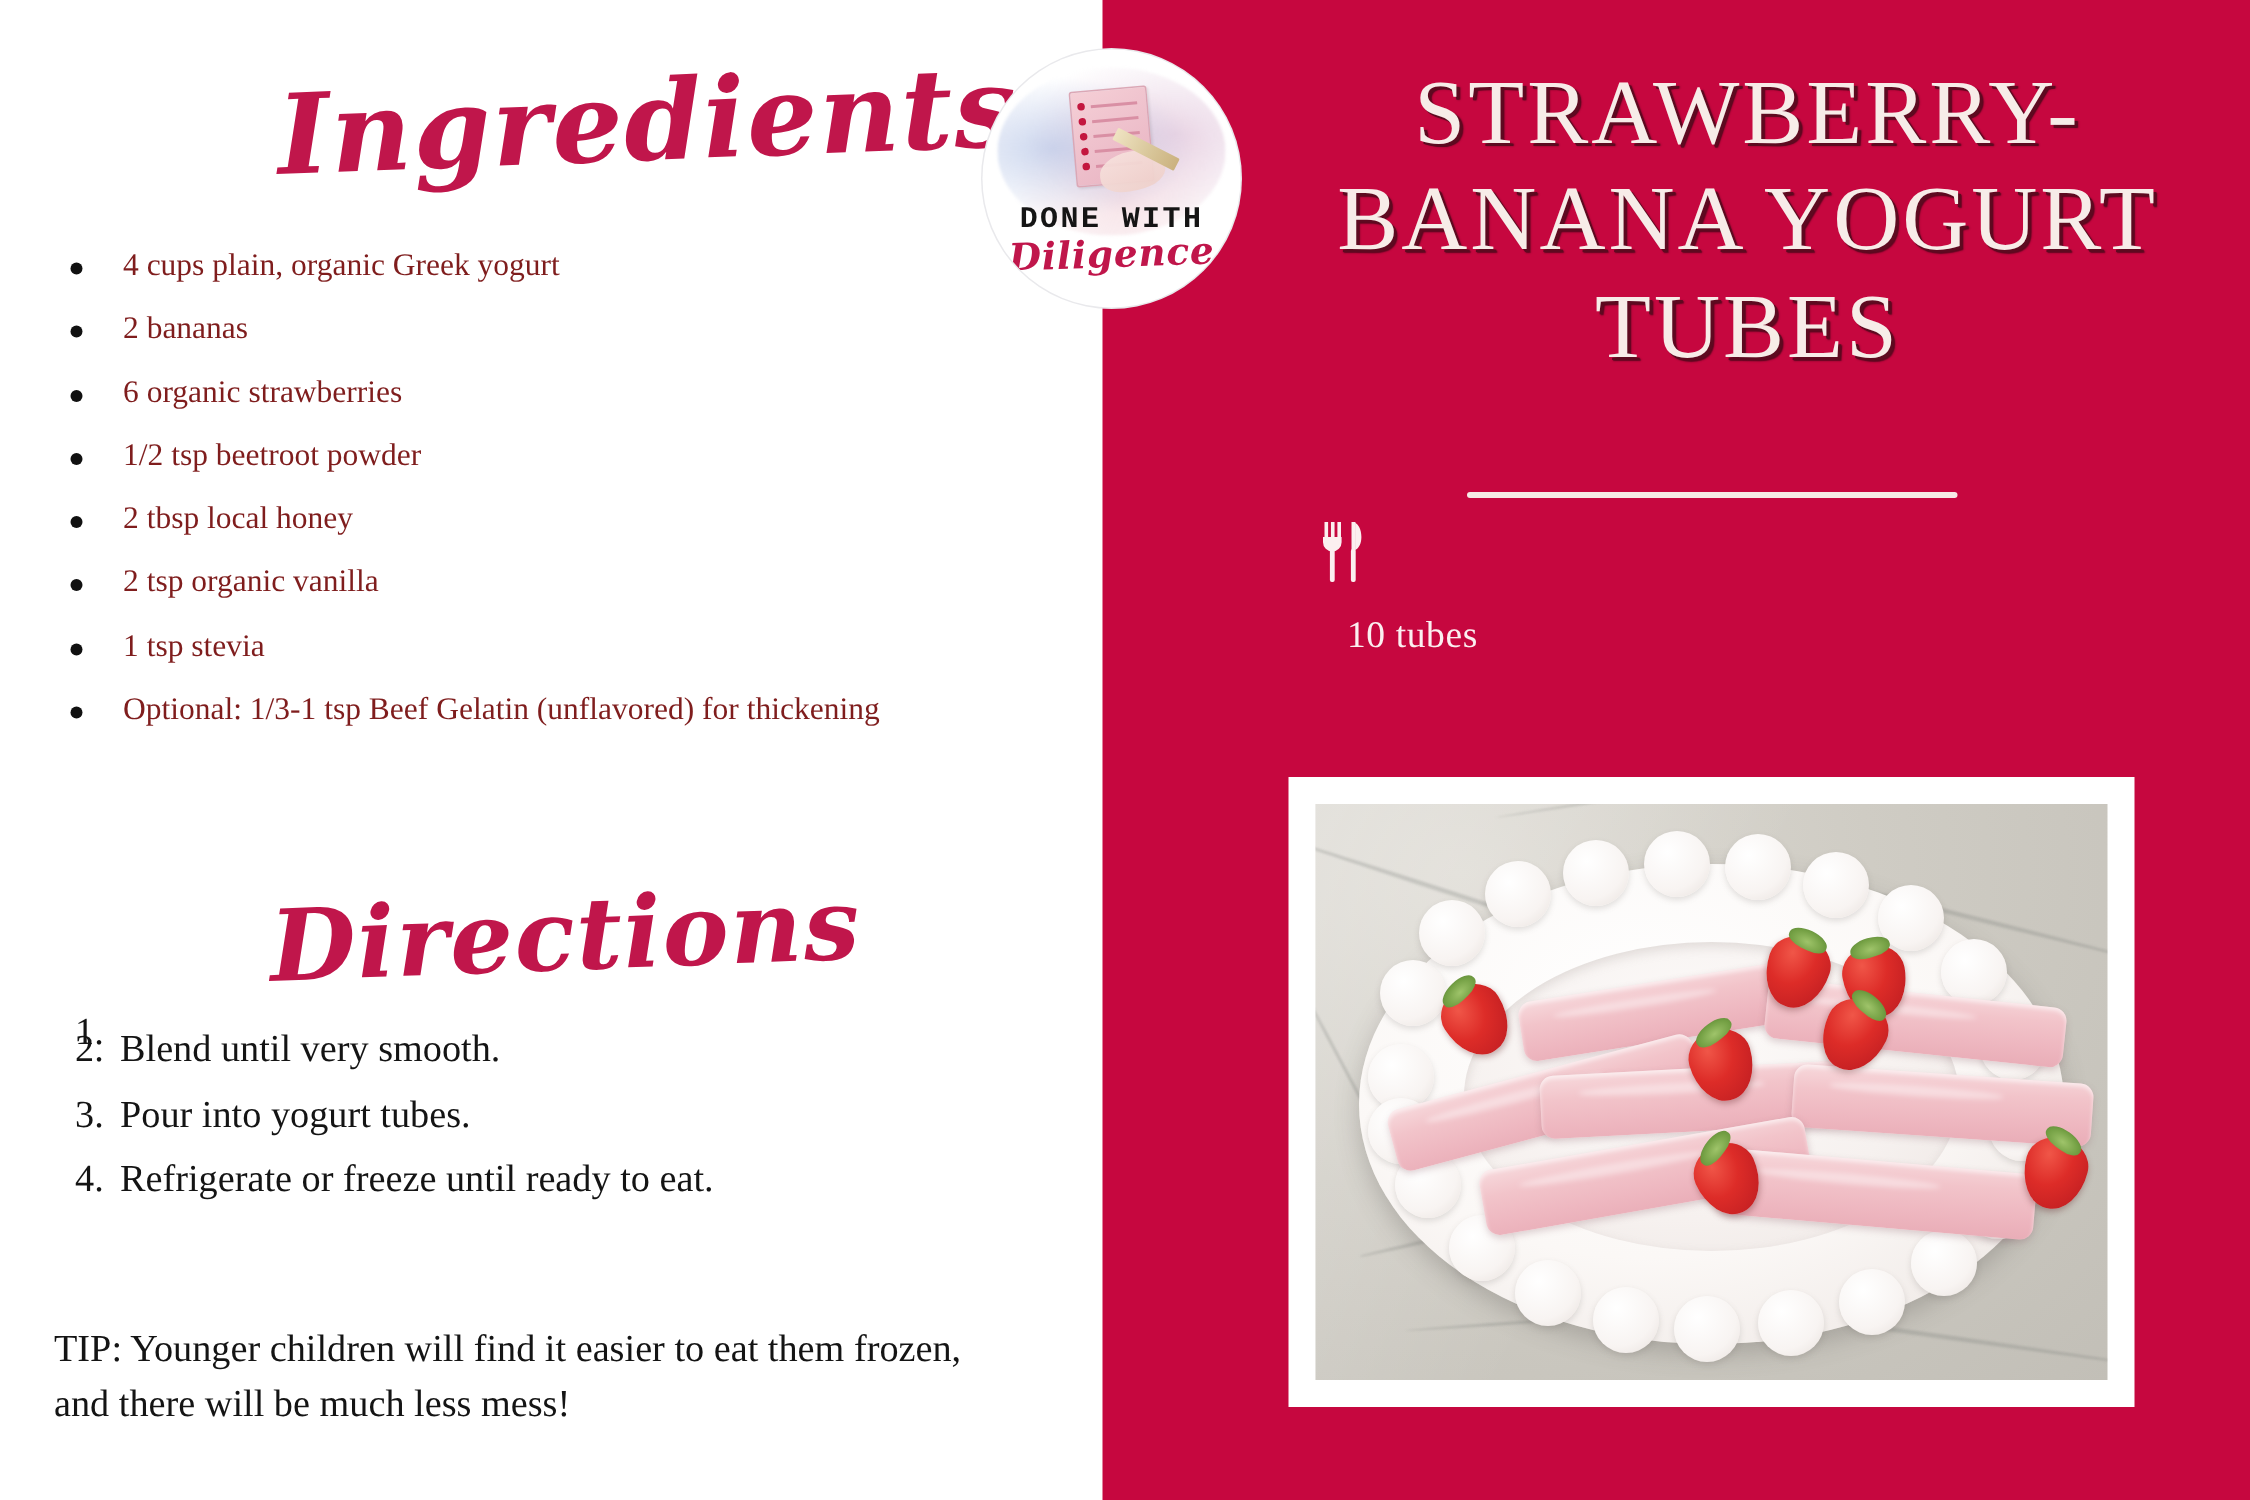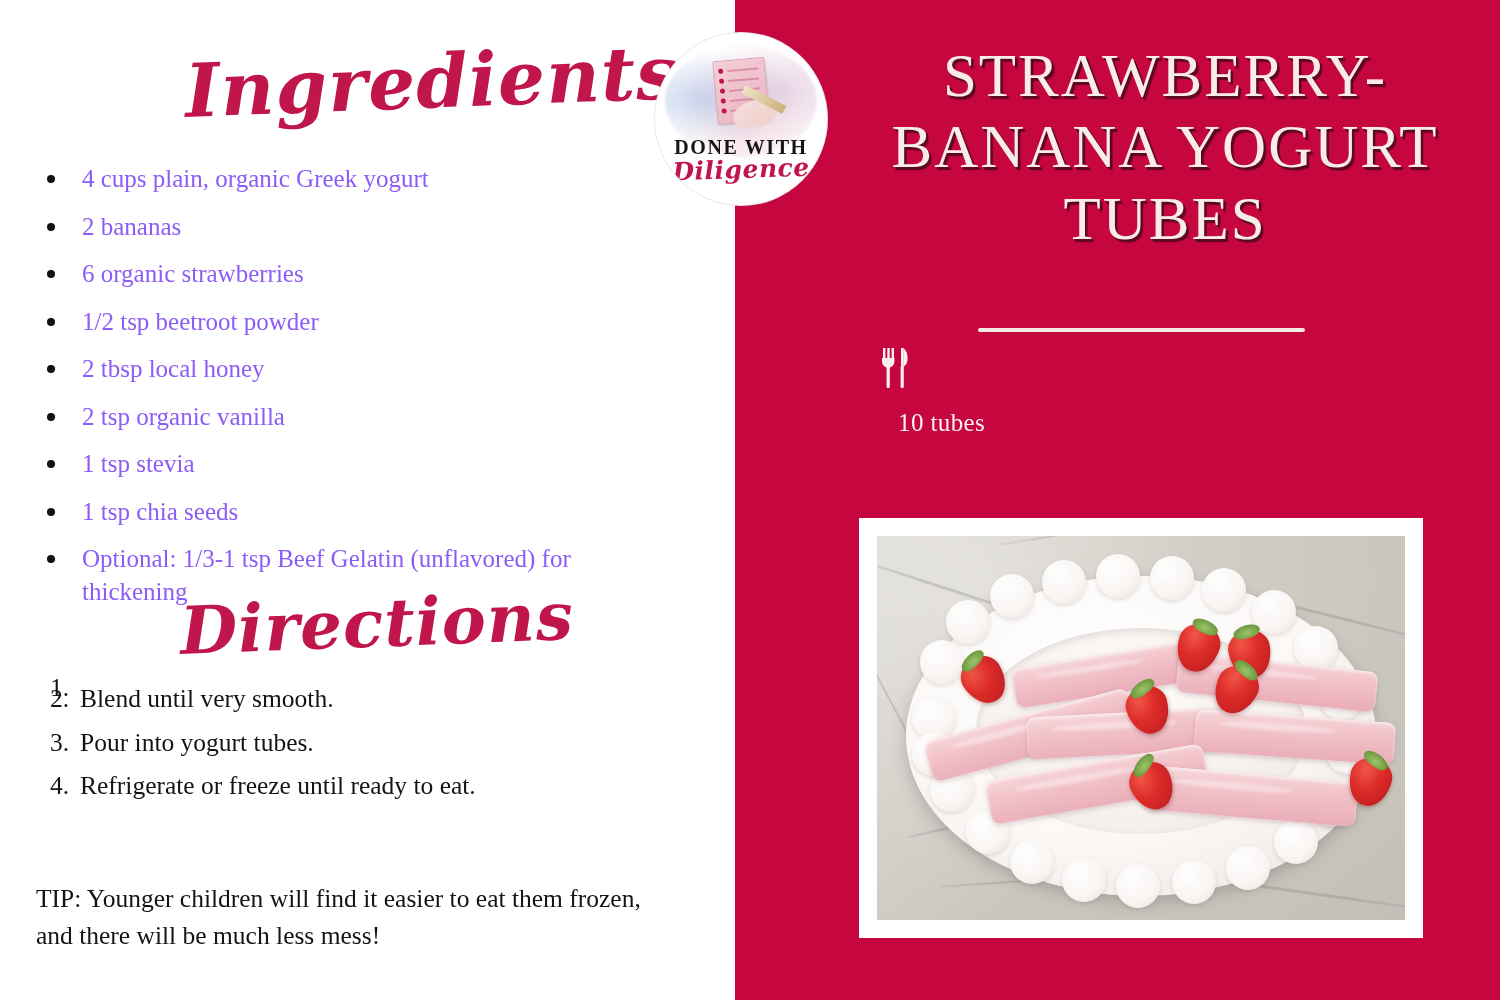--- a/index.html
+++ b/index.html
@@ -62,23 +62,23 @@
     top: 163px;
     width: 640px;
     margin: 0;
     padding: 0;
     list-style: none;
   }
   #ingredients-list li {
     position: relative;
     padding-left: 42px;
     margin-bottom: 15px;
-    font-size: 25px;
+    font-size: 21px;
     line-height: 1.30;
-    color: #8b5cf6;
+    color: #7f1d1d;
   }
   #ingredients-list li::before {
     content: "";
     position: absolute;
     left: 7px;
     top: 12px;
     width: 8px;
     height: 8px;
     background: #111111;
     border-radius: 50%;
@@ -186,21 +186,21 @@
     background: linear-gradient(160deg, #f7e2de 0%, #eecfc9 100%);
     border-radius: 50% 42% 46% 40%;
     transform: rotate(-11deg);
     opacity: 0.93;
   }
   #logo-name {
     position: absolute;
     left: 0; top: 104px;
     width: 172px;
     text-align: center;
-    font-family: Liberation Serif, serif;
+    font-family: Liberation Mono, monospace;
     font-size: 20px;
     font-weight: 700;
     letter-spacing: 1.6px;
     color: #151515;
     line-height: 1;
   }
   #logo-script {
     position: absolute;
     left: 0; top: 124px;
     width: 172px;
@@ -391,21 +391,20 @@
     <div id="ingredients-heading" class="script-heading">Ingredients</div>
 
     <ul id="ingredients-list">
         <li>4 cups plain, organic Greek yogurt</li>
         <li>2 bananas</li>
         <li>6 organic strawberries</li>
         <li>1/2 tsp beetroot powder</li>
         <li>2 tbsp local honey</li>
         <li>2 tsp organic vanilla</li>
         <li>1 tsp stevia</li>
-        <li>1 tsp chia seeds</li>
         <li>Optional: 1/3-1 tsp Beef Gelatin (unflavored) for thickening</li>
       </ul>
 
     <div id="directions-heading" class="script-heading">Directions</div>
 
     <ul id="directions-list">
         <li><span class="step-num">1.</span></li>
         <li><span class="step-num">2.</span><span>Blend until very smooth.</span></li>
         <li><span class="step-num">3.</span><span>Pour into yogurt tubes.</span></li>
         <li><span class="step-num">4.</span><span>Refrigerate or freeze until ready to eat.</span></li>

